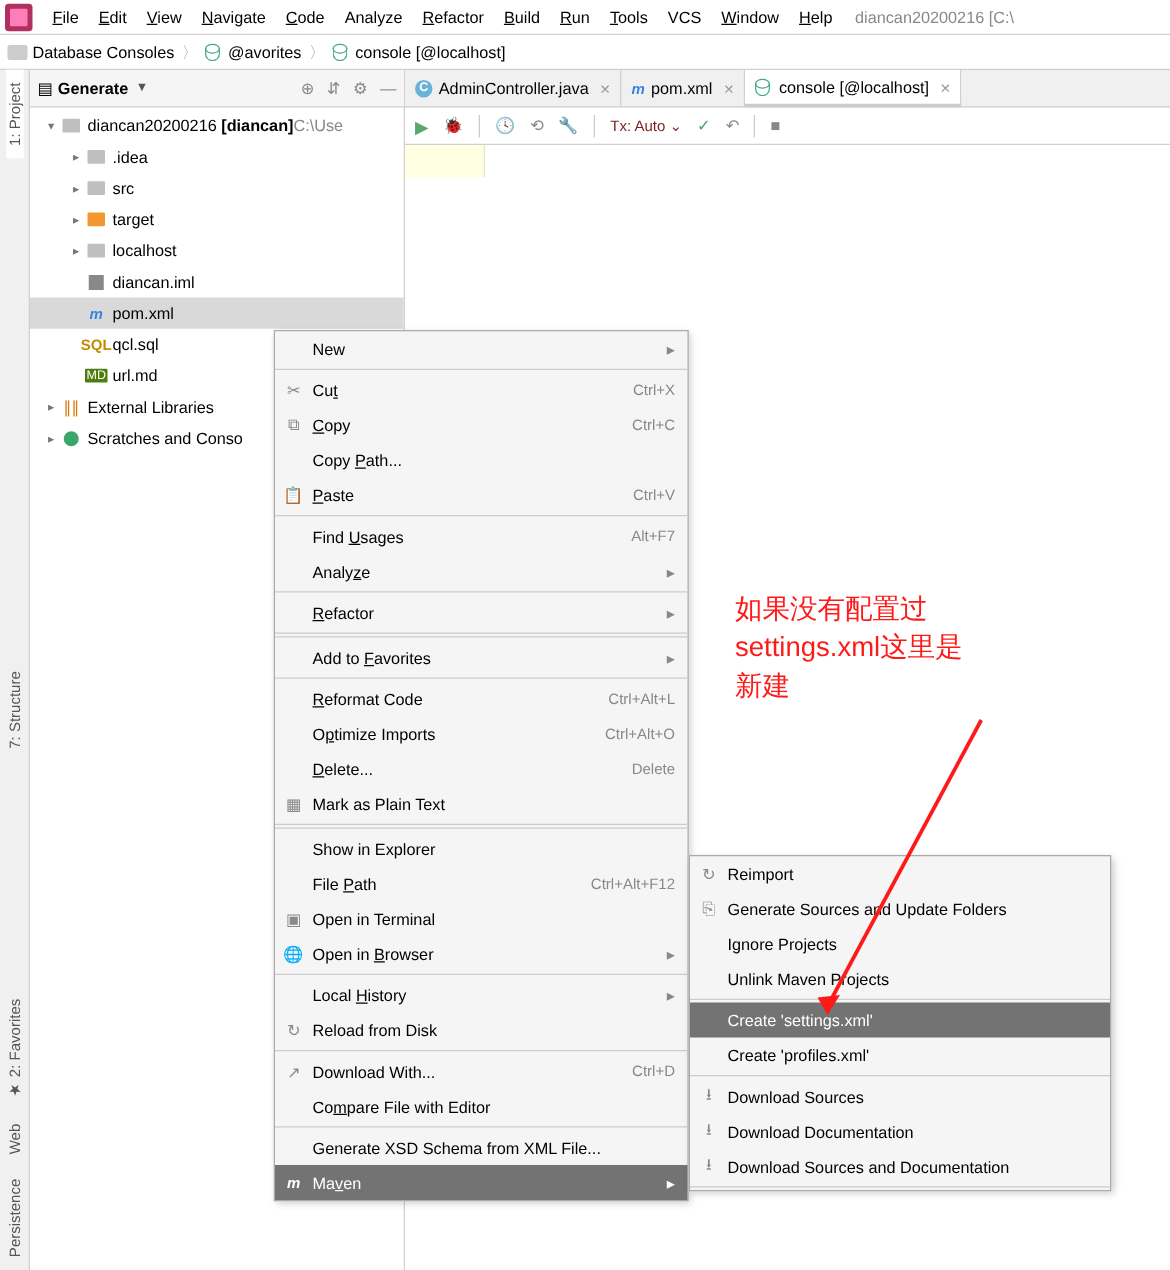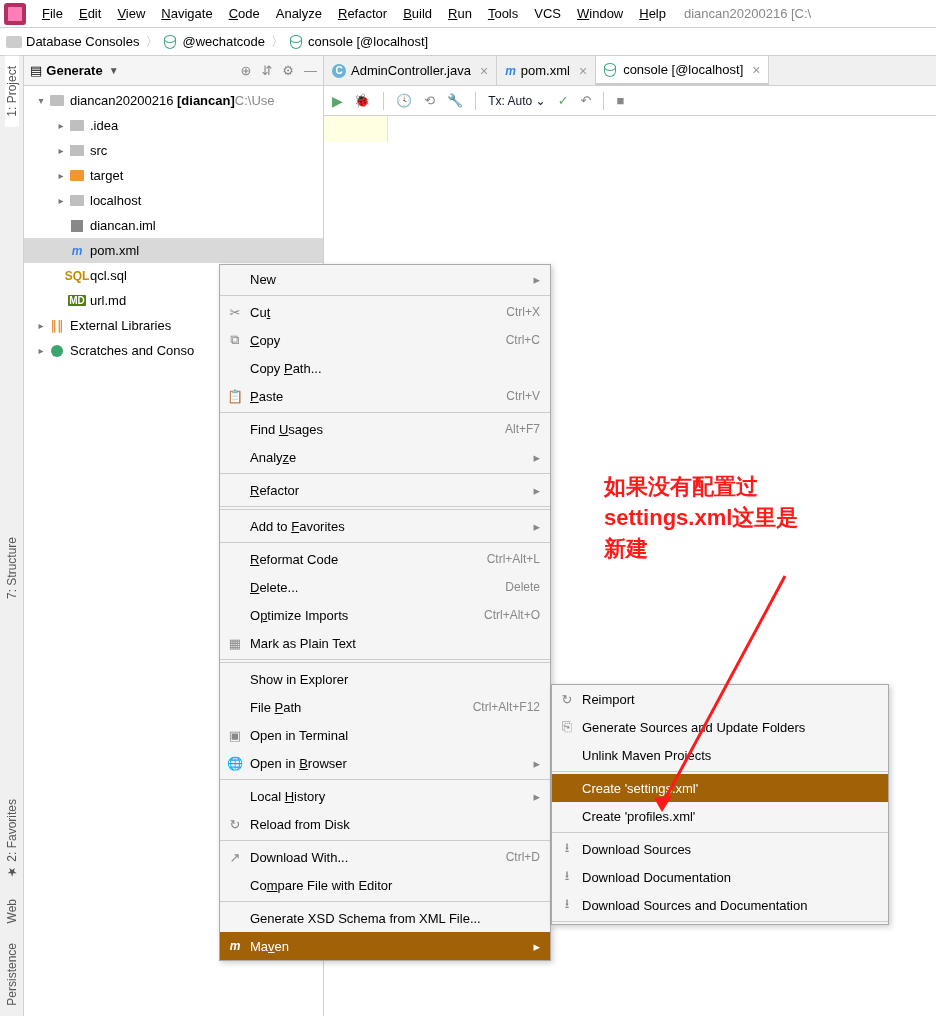--- a/index.html
+++ b/index.html
@@ -40,48 +40,48 @@
 .trow { height:25px; display:flex; align-items:center; padding-left:4px; white-space:nowrap; }
 .trow.sel { background:#d9d9d9; }
 .ind { display:inline-block; }
 .exp { width:14px; display:inline-flex; justify-content:center; color:#777; font-size:10px;}
 .fico { width:18px; display:inline-flex; justify-content:center; margin-right:4px;}
 .folder { width:14px;height:11px; background:#bfbfbf; border-radius:1px; }
 .folder.orange { background:#f29730; }
 .file-m { color:#3b82e6; font-weight:bold; font-style:italic; font-size:12px;}
 .file-iml { width:12px;height:12px; background:#888; }
 .file-sql { color:#c28b00; font-size:12px; font-weight:bold;}
-.file-md { color:#2c7; font-size:10px; font-weight:bold; background:#4d7c0f; color:#fff; padding:0 1px; border-radius:1px;}
+.file-md { color:#2c7; font-size:10px; font-weight:normal; background:#4d7c0f; color:#fff; padding:0 1px; border-radius:1px;}
 .lib-ico { color:#d97706; }
 .scr-ico { width:12px;height:12px;border-radius:50%;background:#3ba66b;display:inline-block;}
 .gray { color:#888;}
 .java-c { width:14px;height:14px;border-radius:50%;background:#6bb2d8;display:inline-flex;align-items:center;justify-content:center;color:#fff;font-size:10px;font-weight:bold;}
 
 
 .editor { flex:1; display:flex; flex-direction:column; background:#fff;}
 .tabs { height:30px; background:#f0f0f0; border-bottom:1px solid #d0d0d0; display:flex; }
 .etab { display:flex; align-items:center; padding:0 8px; gap:5px; border-right:1px solid #d0d0d0; font-size:13px;}
 .etab.active { background:#fff; border-bottom:3px solid #ccc; margin-bottom:-1px;}
 .close { color:#999; font-size:14px; padding-left:4px;}
 
 .etoolbar { height:30px; border-bottom:1px solid #d0d0d0; display:flex; align-items:center; padding:0 8px; gap:12px; color:#888;}
 .etoolbar .play { color:#59a869; font-size:14px;}
 .etoolbar .bug { color:#aaa;}
 .etoolbar .vbar { width:1px; height:18px; background:#ccc;}
-.tx-label { color:#0f172a; font-size:12px;}
+.tx-label { color:#7f1d1d; font-size:12px;}
 
 .gutter { width:64px; background:#ffffe1; border-right:1px solid #e8e8c8; height:26px;}
 .edbody { display:flex; }
 
 
 .ctx { position:absolute; background:#f5f5f5; border:1px solid #aaa; box-shadow:2px 2px 6px rgba(0,0,0,0.2); font-size:13px; }
 .ctx1 { left:219px; top:264px; width:332px; }
 .ctx2 { left:551px; top:684px; width:338px; }
 .ctx .row { height:28px; display:flex; align-items:center; padding:0 10px 0 30px; position:relative;}
-.ctx .row.hl { background:#a16207; color:#fff; }
+.ctx .row.hl { background:#737373; color:#fff; }
 .ctx .row .sc { margin-left:auto; color:#888; font-size:12px;}
 .ctx .sep { height:1px; background:#ccc; margin:2px 0;}
 .ctx .row .lico { position:absolute; left:6px; width:18px; display:inline-flex; justify-content:center; color:#888;}
 .ctx .row .sub { margin-left:auto; color:#888;}
 .ctx .row.hl .sub { color:#fff; }
 .ctx .row.hl .lico { color:#fff;}
 .ctx1 .row .lico .file-m { color:#fff; }
 
 
 .ann { position:absolute; color:#ff1a1a; font-size:22px; font-weight:500; line-height:1.4; }
@@ -107,21 +107,21 @@
       <span class="menu-item"><span class="u">H</span>elp</span>
     </div>
   <span class="project-label">diancan20200216 [C:\</span>
 </div>
 
 <div class="breadcrumb">
   <span class="folder-ico"></span>
   <span>Database Consoles</span>
   <span class="bc-sep">〉</span>
   <span class="db-ico"></span>
-  <span>@wechatcode</span>
+  <span>@avorites</span>
   <span class="bc-sep">〉</span>
   <span class="db-ico"></span>
   <span>console [@localhost]</span>
 </div>
 
 <div class="main">
 
   <div class="leftbar">
     <div class="tab active">1: Project</div>
     <div style="height:400px"></div>
@@ -318,26 +318,26 @@
     <div class="row">
       <span>Add to <span class="u">F</span>avorites</span>
       <span class="sub">▸</span>
     </div>
     <div class="sep"></div>
     <div class="row">
       <span><span class="u">R</span>eformat Code</span>
       <span class="sc">Ctrl+Alt+L</span>
     </div>
     <div class="row">
+      <span>O<span class="u">p</span>timize Imports</span>
+      <span class="sc">Ctrl+Alt+O</span>
+    </div>
+    <div class="row">
       <span><span class="u">D</span>elete...</span>
       <span class="sc">Delete</span>
-    </div>
-    <div class="row">
-      <span>O<span class="u">p</span>timize Imports</span>
-      <span class="sc">Ctrl+Alt+O</span>
     </div>
     <div class="row">
       <span class="lico">▦</span>
       <span>Mark as Plain Text</span>
     </div>
     <div class="sep"></div>
     <div class="sep"></div>
     <div class="row">
       <span>Show in Explorer</span>
     </div>
@@ -388,20 +388,23 @@
 <div class="ctx ctx2" id="ctx2">
     <div class="row">
       <span class="lico">↻</span>
       <span>Reimport</span>
     </div>
     <div class="row">
       <span class="lico">⎘</span>
       <span>Generate Sources and Update Folders</span>
     </div>
     <div class="row">
+      <span>Ignore Projects</span>
+    </div>
+    <div class="row">
       <span>Unlink Maven Projects</span>
     </div>
     <div class="sep"></div>
     <div class="row hl">
       <span>Create 'settings.xml'</span>
     </div>
     <div class="row">
       <span>Create 'profiles.xml'</span>
     </div>
     <div class="sep"></div>
@@ -413,19 +416,19 @@
       <span class="lico">⭳</span>
       <span>Download Documentation</span>
     </div>
     <div class="row">
       <span class="lico">⭳</span>
       <span>Download Sources and Documentation</span>
     </div>
     <div class="sep"></div>
   </div>
 
-<div class="ann" style="left:604px; top:472px; white-space:pre;font-weight:bold;">如果没有配置过
+<div class="ann" style="left:588px; top:472px; white-space:pre;">如果没有配置过
 settings.xml这里是
 新建</div>
 <svg style="position:absolute; left:0; top:0; pointer-events:none;" width="936" height="1016">
   <line x1="785" y1="576" x2="662" y2="805" stroke="#ff1a1a" stroke-width="3"></line>
   <polygon points="662,812 654,798 672,796" fill="#ff1a1a"></polygon>
 </svg>
 
 </body></html>

